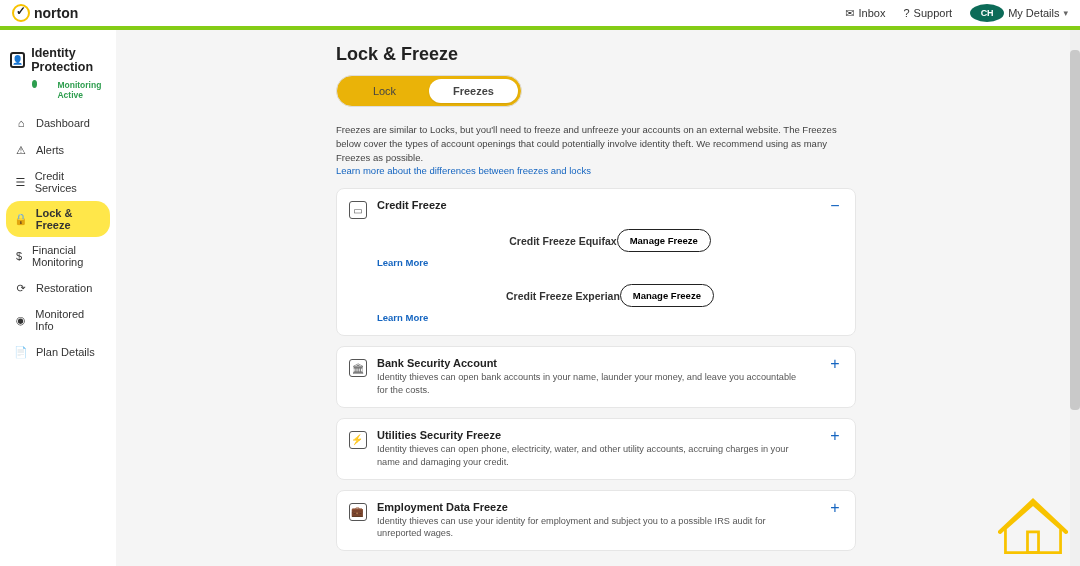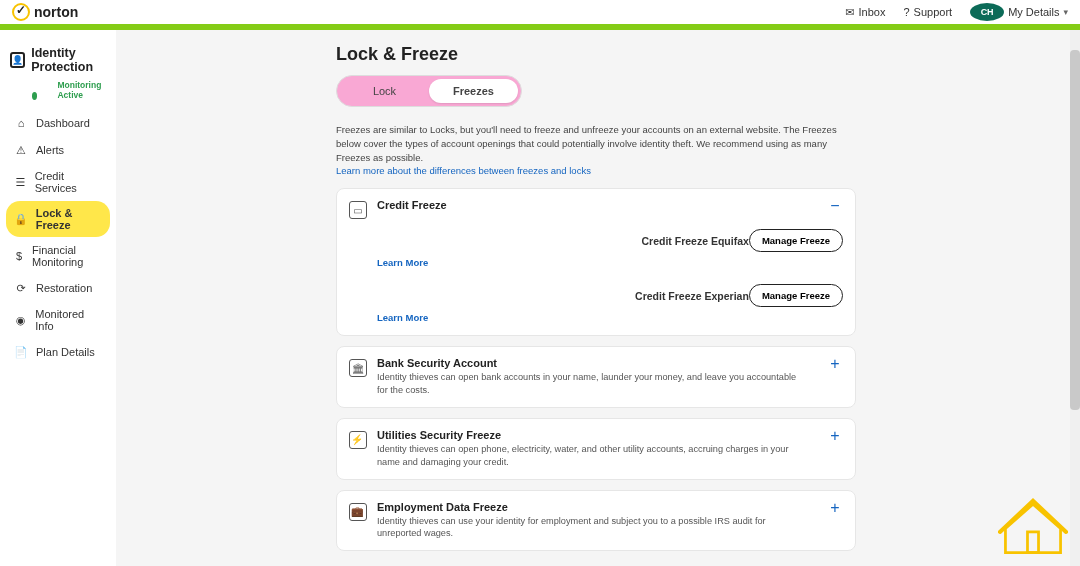--- a/index.html
+++ b/index.html
@@ -1,66 +1,66 @@
 <!DOCTYPE html>
 <html><head>
 <meta charset="utf-8">
 <style>
   * { box-sizing: border-box; margin: 0; padding: 0; font-family: -apple-system, BlinkMacSystemFont, "Segoe UI", Arial, sans-serif; }
   body { background: #f5f5f5; width: 1080px; height: 566px; overflow: hidden; color: #333; }
 
   
-  .topbar { height: 30px; background: #fff; display: flex; align-items: center; padding: 0 12px; border-bottom: 6px solid #84cc16; }
+  .topbar { height: 30px; background: #fff; display: flex; align-items: center; padding: 0 12px; border-bottom: 4px solid #84cc16; }
   .logo { display: flex; align-items: center; gap: 4px; }
   .logo-mark { width: 18px; height: 18px; border: 2px solid #f8c300; border-radius: 50%; position: relative; }
   .logo-mark::after { content: "✓"; position: absolute; top: -2px; left: 2px; color: #222; font-size: 12px; font-weight: bold; }
   .logo-text { font-size: 14px; font-weight: 600; color: #222; }
   .top-right { margin-left: auto; display: flex; align-items: center; gap: 18px; font-size: 11px; color: #333; }
   .top-link { display: flex; align-items: center; gap: 4px; cursor: pointer; }
   .avatar { width: 34px; height: 18px; border-radius: 50%; background: #0c6b58; color: #fff; display: flex; align-items: center; justify-content: center; font-size: 9px; font-weight: bold; }
   .chev { font-size: 9px; color: #666; }
 
   
   .layout { display: flex; height: 536px; }
   .sidebar { width: 116px; background: #fff; padding: 10px 6px; display: flex; flex-direction: column; gap: 2px; }
   .idp-head { display: flex; align-items: center; gap: 6px; padding: 6px 4px 4px; }
   .idp-icon { width: 16px; height: 16px; border: 2px solid #222; border-radius: 3px; display:flex;align-items:center;justify-content:center;font-size:9px;}
   .idp-title { font-size: 12.5px; font-weight: 700; color: #222; }
-  .mon-active { display: flex; align-items: flex-end; gap: 20px; padding: 0 4px 8px 26px; }
+  .mon-active { display: flex; align-items: flex-start; gap: 20px; padding: 0 4px 8px 26px; }
   .mon-dot { width: 8px; height: 8px; background: #2e9e4f; border-radius: 50%; }
   .mon-text { font-size: 8.5px; color: #2e9e4f; font-weight: 600; }
   .nav { display: flex; flex-direction: column; gap: 1px; }
   .nav-item { display: flex; align-items: center; gap: 8px; padding: 6px 8px; border-radius: 14px; font-size: 11px; color: #333; cursor: pointer; }
   .nav-item.active { background: #ffe74a; font-weight: 700; }
   .nav-ico { width: 14px; height: 14px; display: inline-flex; align-items:center; justify-content:center; font-size: 11px; color:#333; }
 
   .content { flex: 1; padding: 14px 28px 20px 220px; position: relative; overflow-y: auto; }
   
   .content-inner { width: 520px; }
 
   .page-title { font-size: 18px; font-weight: 700; color: #222; margin-bottom: 10px; }
 
-  .tabs { display: flex; background: #f9a8d4; border-radius: 18px; padding: 3px; width: 186px; margin-bottom: 16px; border:1px solid #ddd;align-items:center; }
+  .tabs { display: flex; background: #eab308; border-radius: 18px; padding: 3px; width: 186px; margin-bottom: 16px; border:1px solid #ddd;align-items:center; }
   .tab { flex:1; text-align:center; font-size: 11px; padding: 6px 0; border-radius: 15px; cursor:pointer; color:#444; }
   .tab.active { background:#fff; font-weight:700; box-shadow:0 1px 2px rgba(0,0,0,.1);}
 
   .section-head { font-size: 11px; font-weight:700; letter-spacing:.5px; color:#222; margin-bottom:8px;}
   .intro { font-size: 9.5px; color:#444; line-height:1.45; max-width:520px; }
   .intro a { color:#1565c0; text-decoration:none; }
 
   .card { background:#fff; border:1px solid #e6e6e6; border-radius:8px; padding:10px 12px; margin-top:10px; position:relative;}
   .card-head { display:flex; gap:10px; }
   .card-ico { width:18px; height:18px; border:1.5px solid #555; border-radius:3px; display:flex;align-items:center;justify-content:center;font-size:10px;color:#555; flex:0 0 18px; margin-top:2px;}
   .card-title { font-size:11px; font-weight:700; color:#222; }
   .card-desc { font-size:9.2px; color:#555; line-height:1.4; margin-top:2px; max-width:430px;}
   .toggle { position:absolute; top:10px; right:12px; width:16px; height:16px; color:#1565c0; font-size:16px; line-height:14px; cursor:pointer; text-align:center;}
   .minus::before{content:"−";}
   .plus::before{content:"+";}
 
-  .sub-block { margin-left:28px; margin-top:10px; display:flex; align-items:center; justify-content:flex-end;}
+  .sub-block { margin-left:28px; margin-top:10px; display:flex; align-items:center; justify-content:center;}
   .sub-title { font-size:10.5px; font-weight:700; }
   .learn-more { font-size:9.5px; color:#1565c0; font-weight:600; margin-left:28px; margin-top:4px; cursor:pointer; display:inline-block;}
   .manage-btn { font-size:9.5px; font-weight:700; border:1.5px solid #222; background:#fff; border-radius:14px; padding:5px 12px; cursor:pointer;}
 
   .house-illus{position:fixed; right:12px; bottom:10px; width:70px; height:62px;}
   .house-illus svg{width:100%;height:100%;}
 
   .scrollbar{position:fixed; right:0; top:30px; bottom:0; width:10px; background:#f0f0f0;}
   .scroll-thumb{position:absolute; top:20px; width:10px; height:360px; background:#c9c9c9; border-radius:4px;}
 </style>

